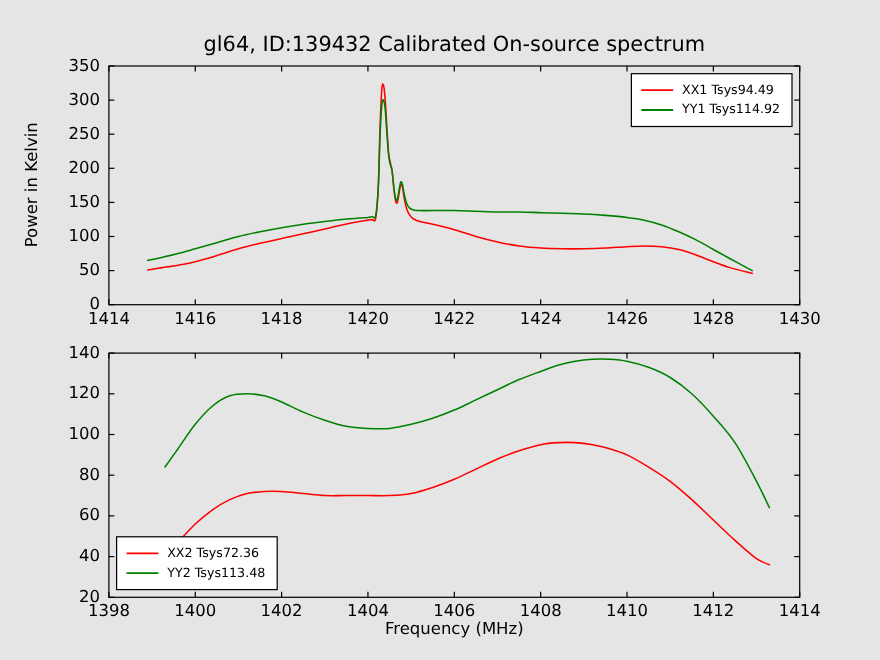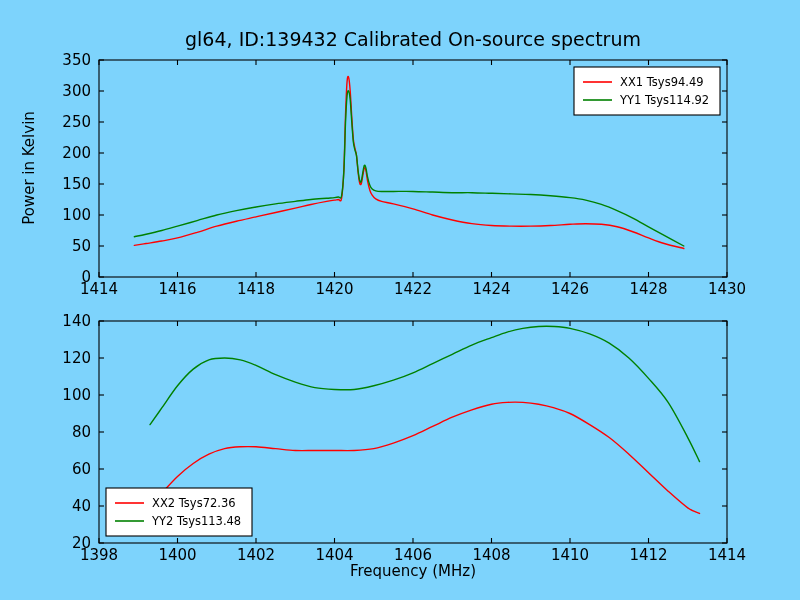--- a/index.html
+++ b/index.html
@@ -11,21 +11,21 @@
   body {
     width: 800px;
     height: 600px;
     font-family: "DejaVu Sans", "Liberation Sans", sans-serif;
     overflow: hidden;
   }
   #figure {
     position: relative;
     width: 800px;
     height: 600px;
-    background: #7dd3fc;
+    background: #e5e5e5;
   }
   svg.plot-svg {
     position: absolute;
     left: 0;
     top: 0;
     width: 800px;
     height: 600px;
   }
   .axis-line {
     fill: none;

